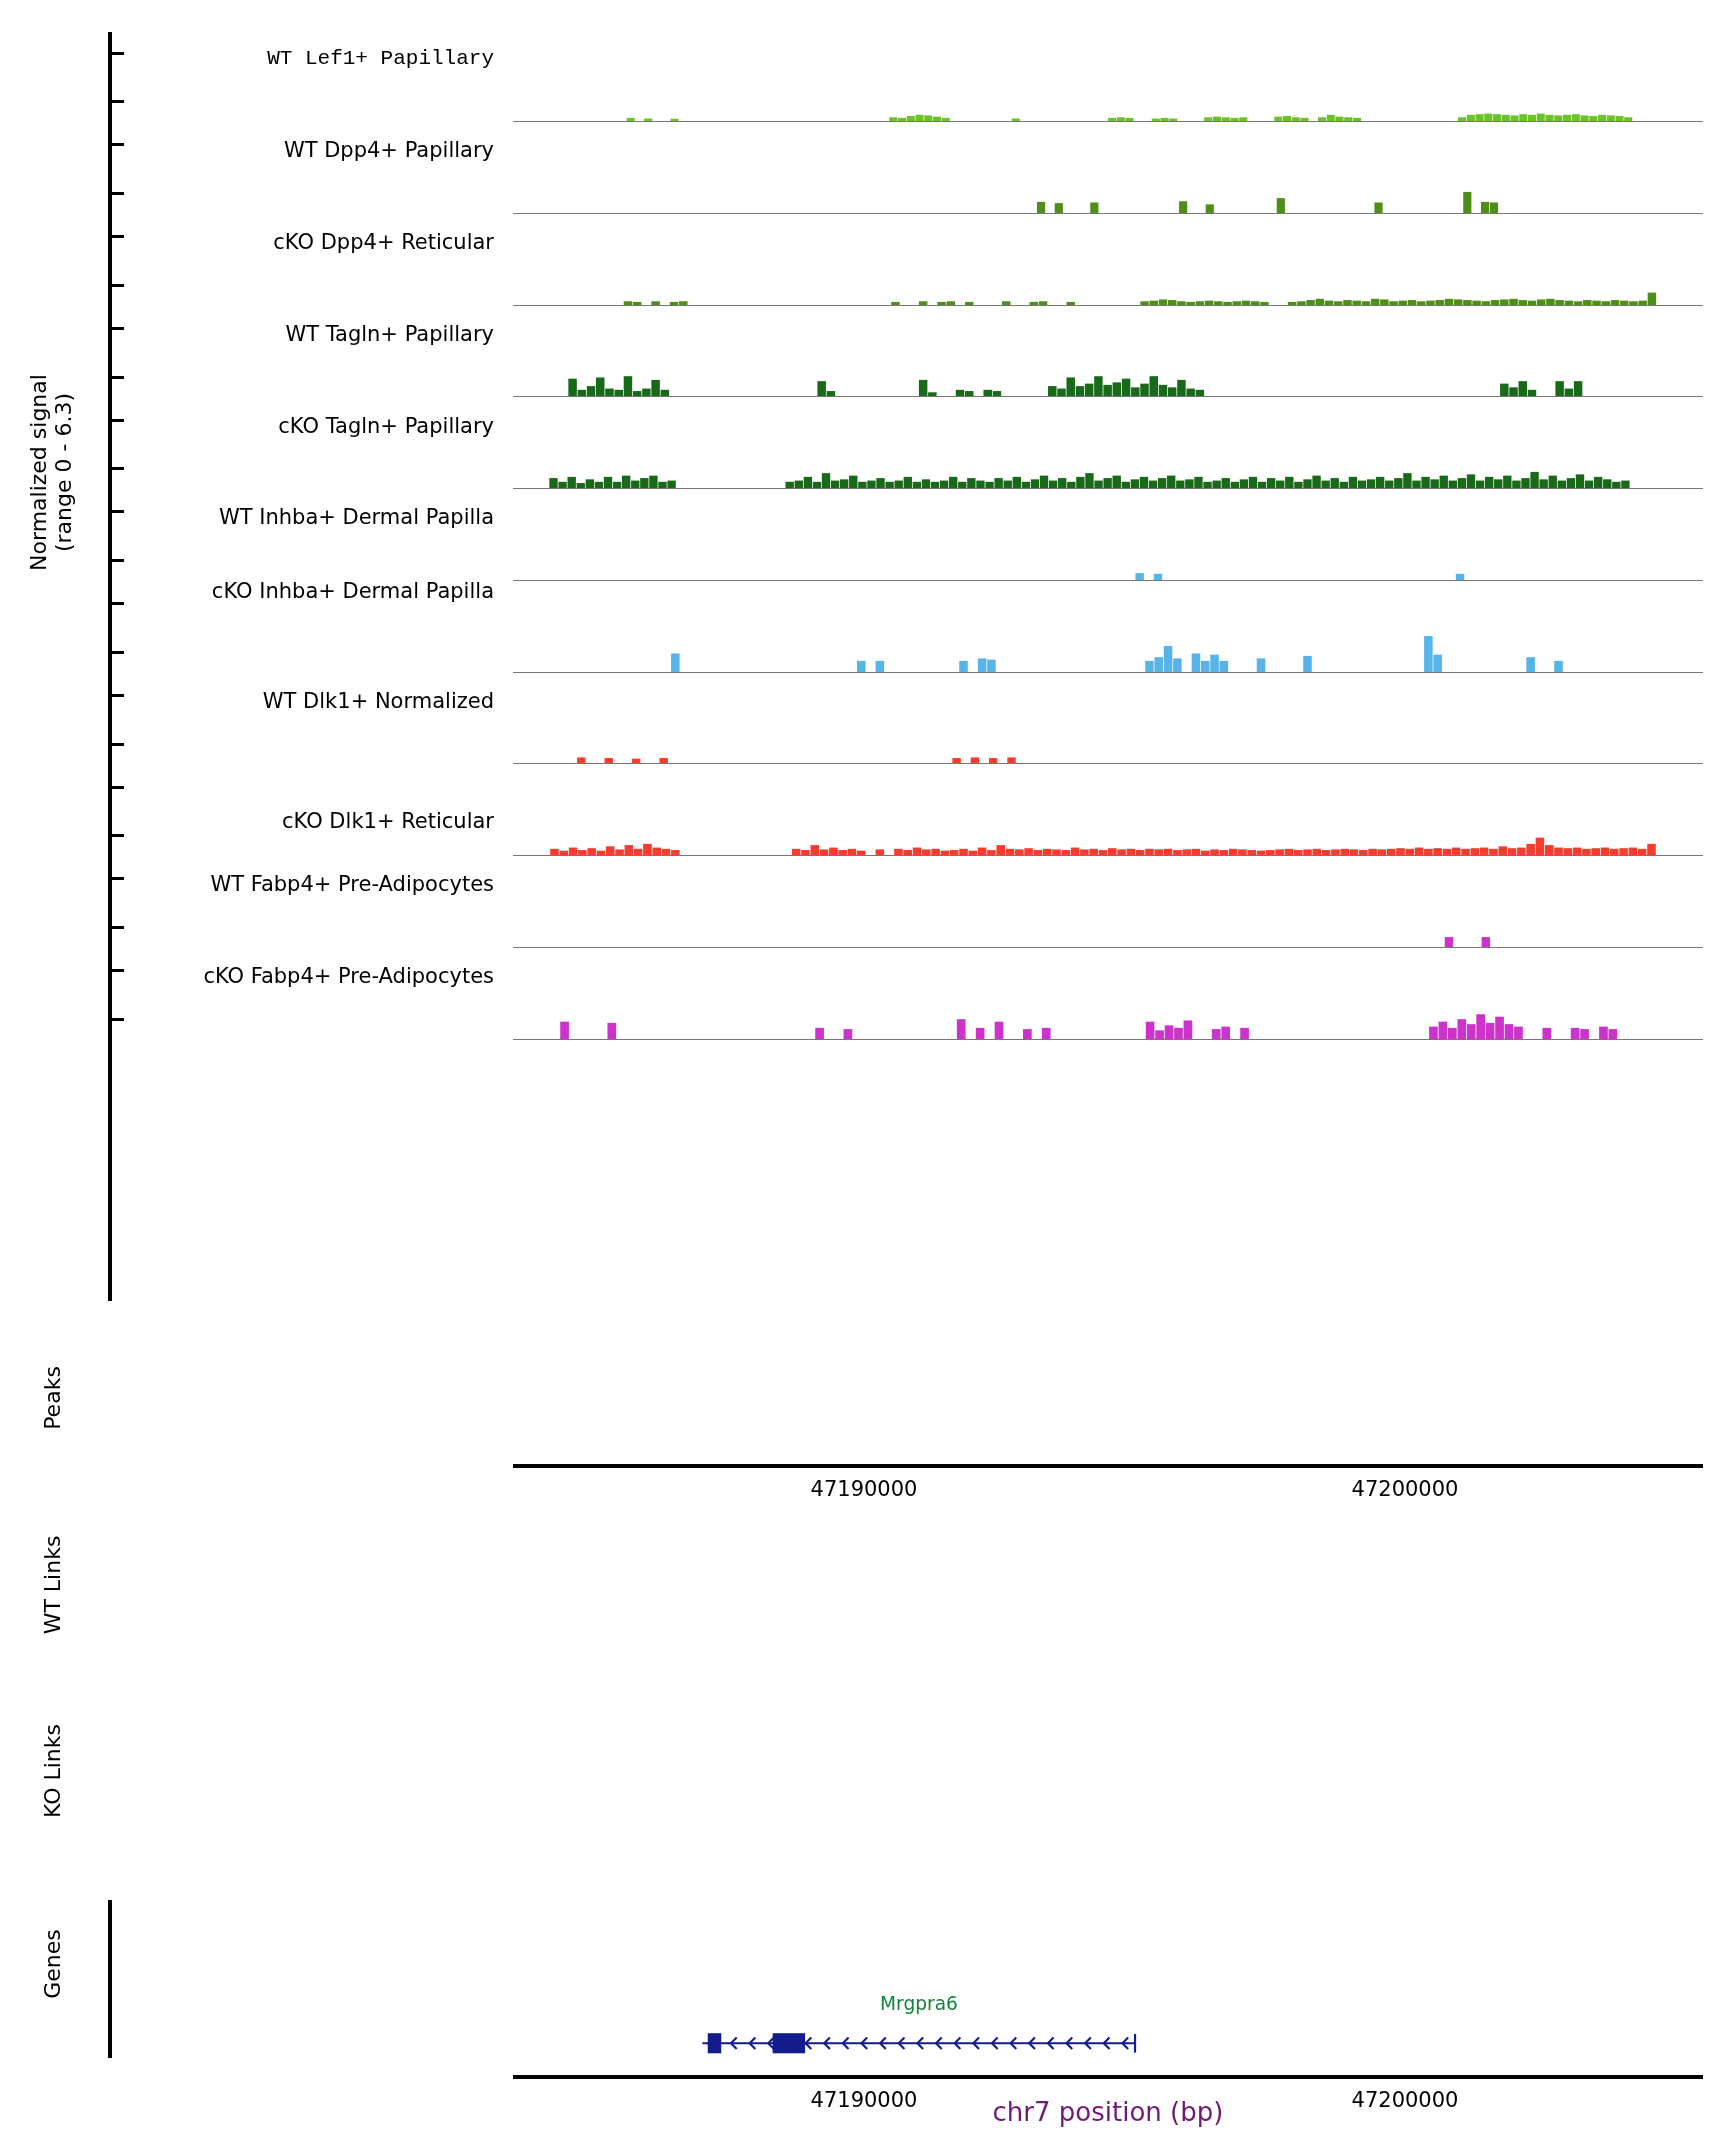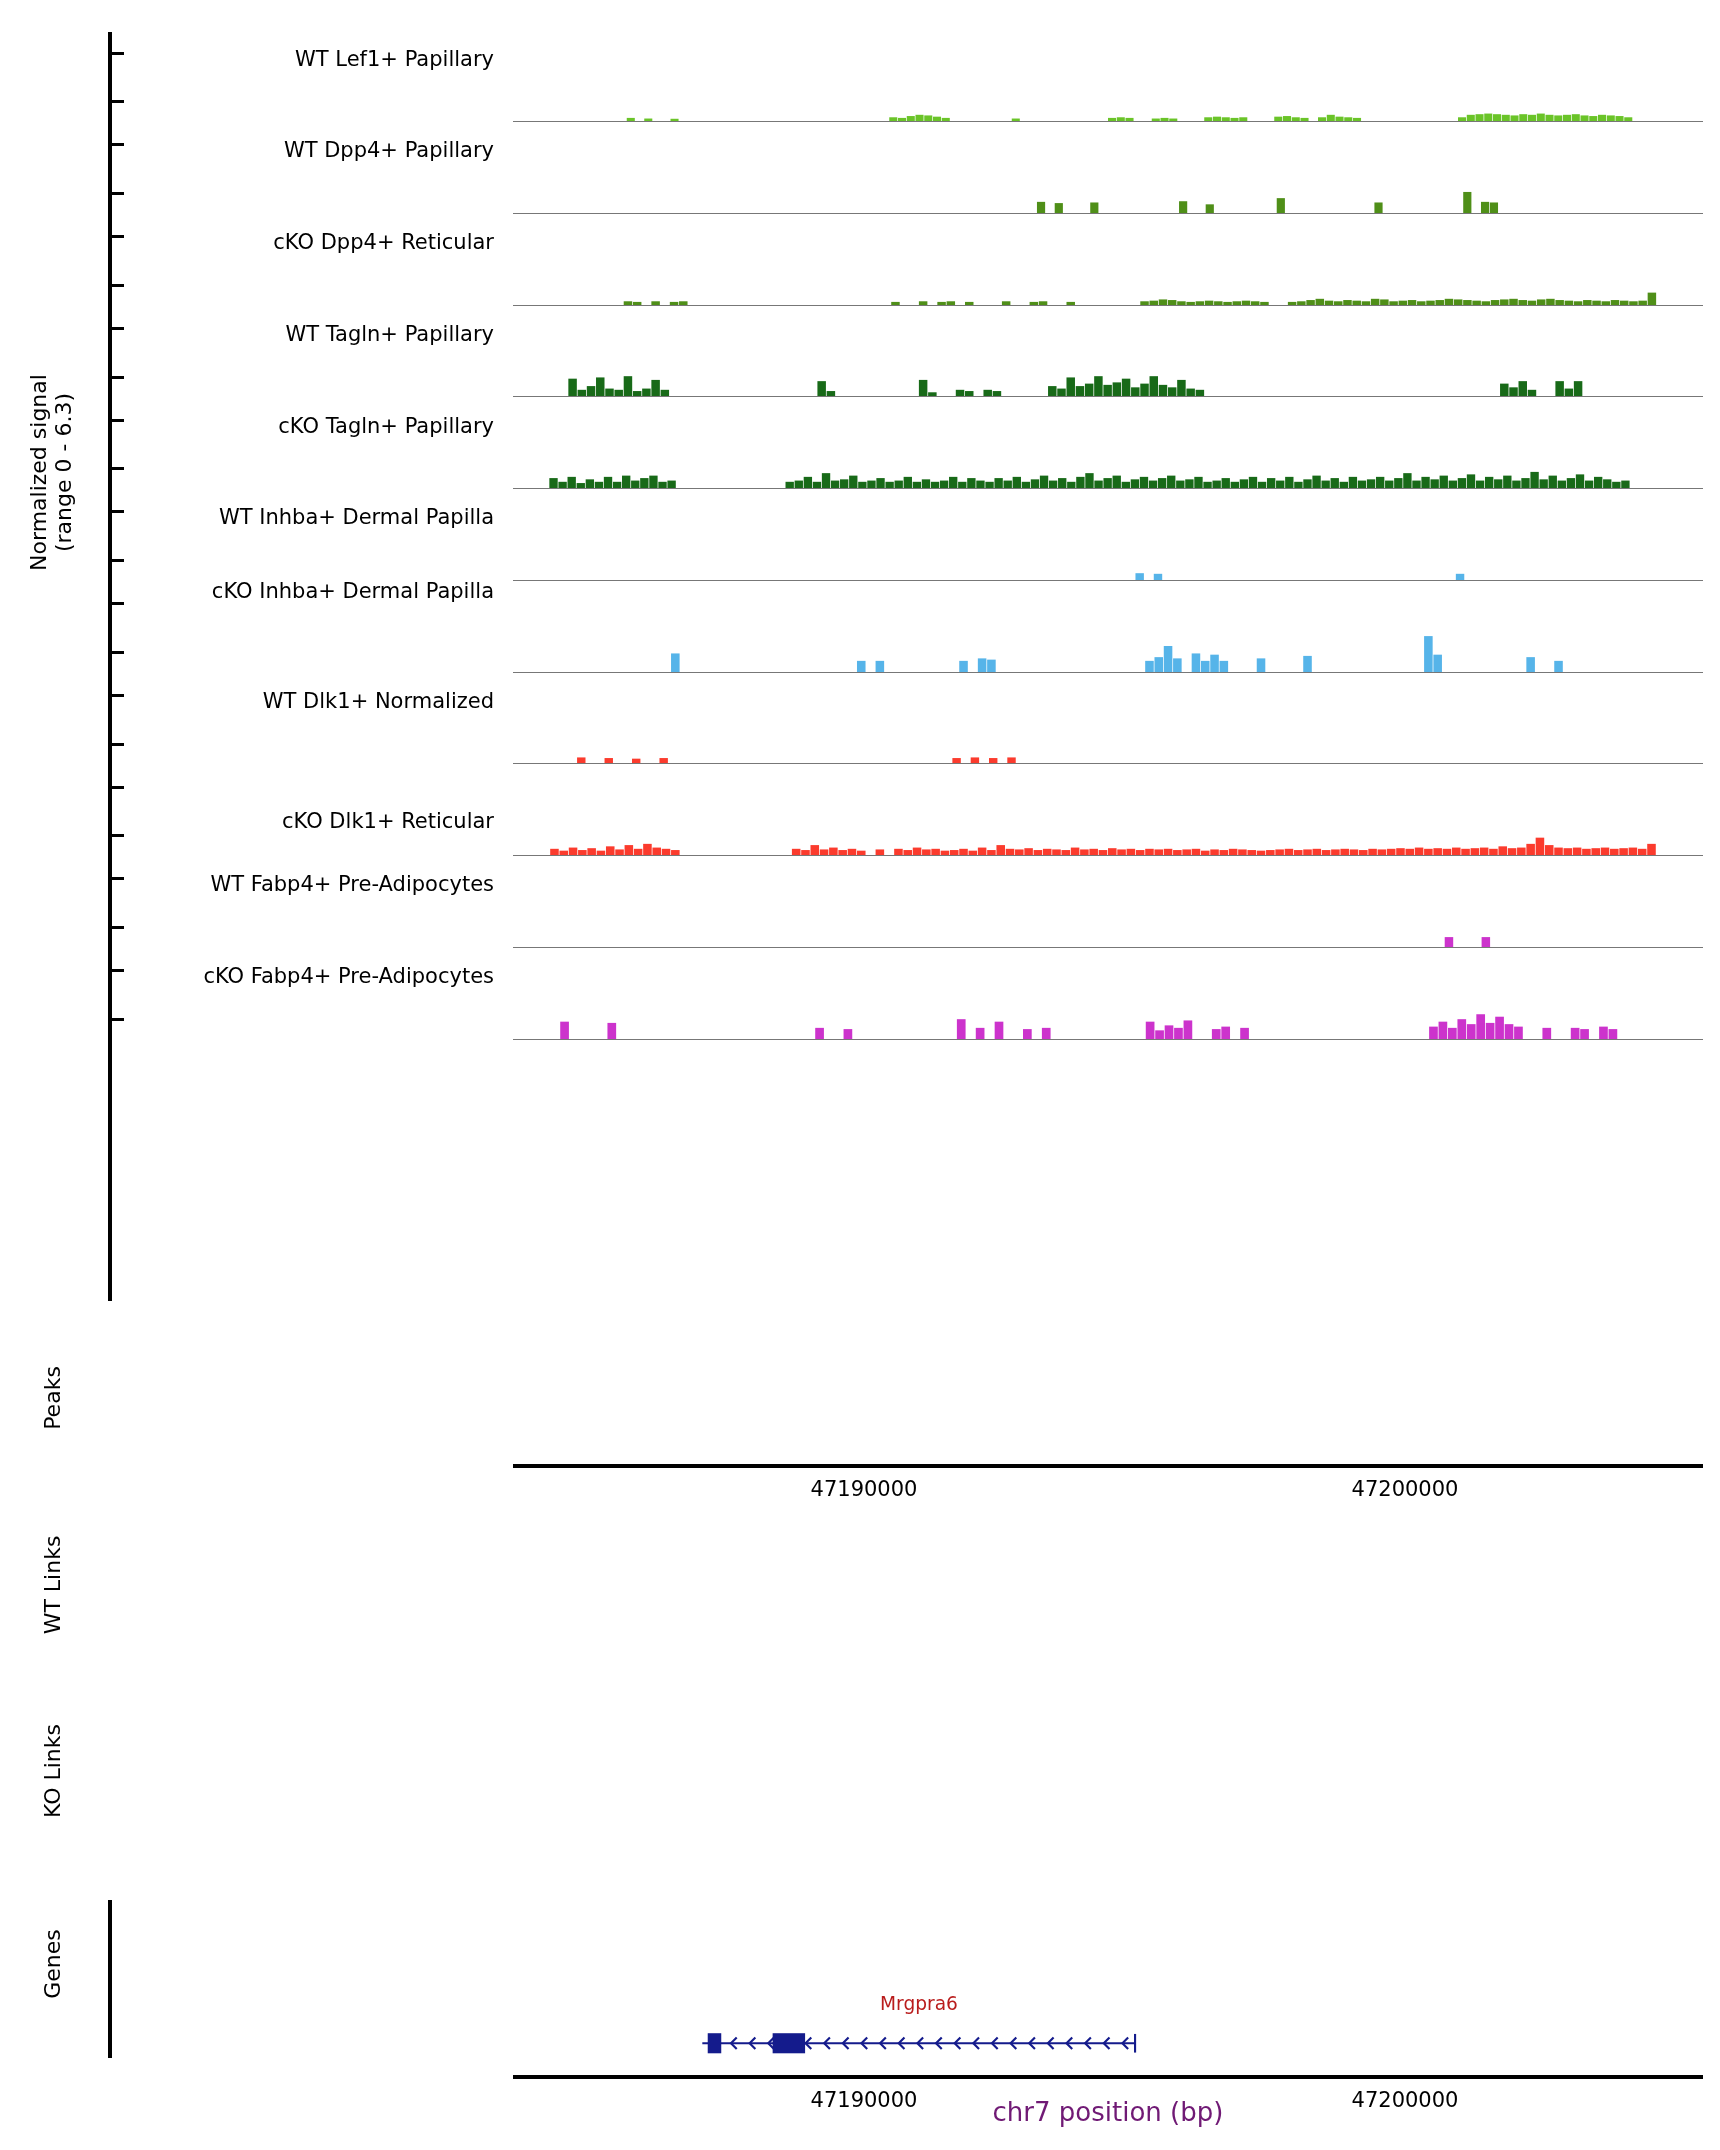--- a/index.html
+++ b/index.html
@@ -90,21 +90,21 @@
     font-size: 26px;
     color: #701a75;
     text-align: center;
     white-space: nowrap;
   }
 
   
   .gene-name {
     position: absolute;
     font-size: 18.6px;
-    color: #b91c1c;
+    color: #15803d;
     transform: translateX(-50%);
     white-space: nowrap;
     text-align: center;
   }
 </style>
 </head>
 <body>
 
 <div id="genome-browser">
 
@@ -126,21 +126,21 @@
   </div>
 
   <div class="vlabel" style="left:40px; top:2050px; width:172px;">
     <span>Genes</span>
   </div>
 
   <div class="axis-bar" style="left:108px; top:32px; height:1269px;"></div>
   <div class="axis-bar" style="left:108px; top:1900px; height:158px;"></div>
 
   <div id="tracks">
-      <div class="track-label" style="left: 143px; width: 351px; right: auto; text-align: right; top: 47px;">WT Lef1+ Papillary</div>
+      <div class="track-label" style="left: 143px; width: 351px; right: auto; text-align: right; top: 47px; font-family: Liberation Mono, monospace;">WT Lef1+ Papillary</div>
       <div class="track-plot" style="left: 513px; top: 43px; width: 1190px; height: 79px;">
         <svg viewBox="0 0 1660 110" preserveAspectRatio="none">
           <rect x="158.68" y="105.63" width="11.23" height="4.37" fill="#6ac428"></rect>
           <rect x="183.09" y="106.51" width="11.23" height="3.49" fill="#6ac428"></rect>
           <rect x="219.71" y="106.86" width="11.23" height="3.14" fill="#6ac428"></rect>
           <rect x="524.85" y="104.76" width="11.23" height="5.24" fill="#6ac428"></rect>
           <rect x="537.06" y="105.63" width="11.23" height="4.37" fill="#6ac428"></rect>
           <rect x="549.26" y="103.02" width="11.23" height="6.98" fill="#6ac428"></rect>
           <rect x="561.47" y="101.27" width="11.23" height="8.73" fill="#6ac428"></rect>
           <rect x="573.68" y="102.14" width="11.23" height="7.86" fill="#6ac428"></rect>

